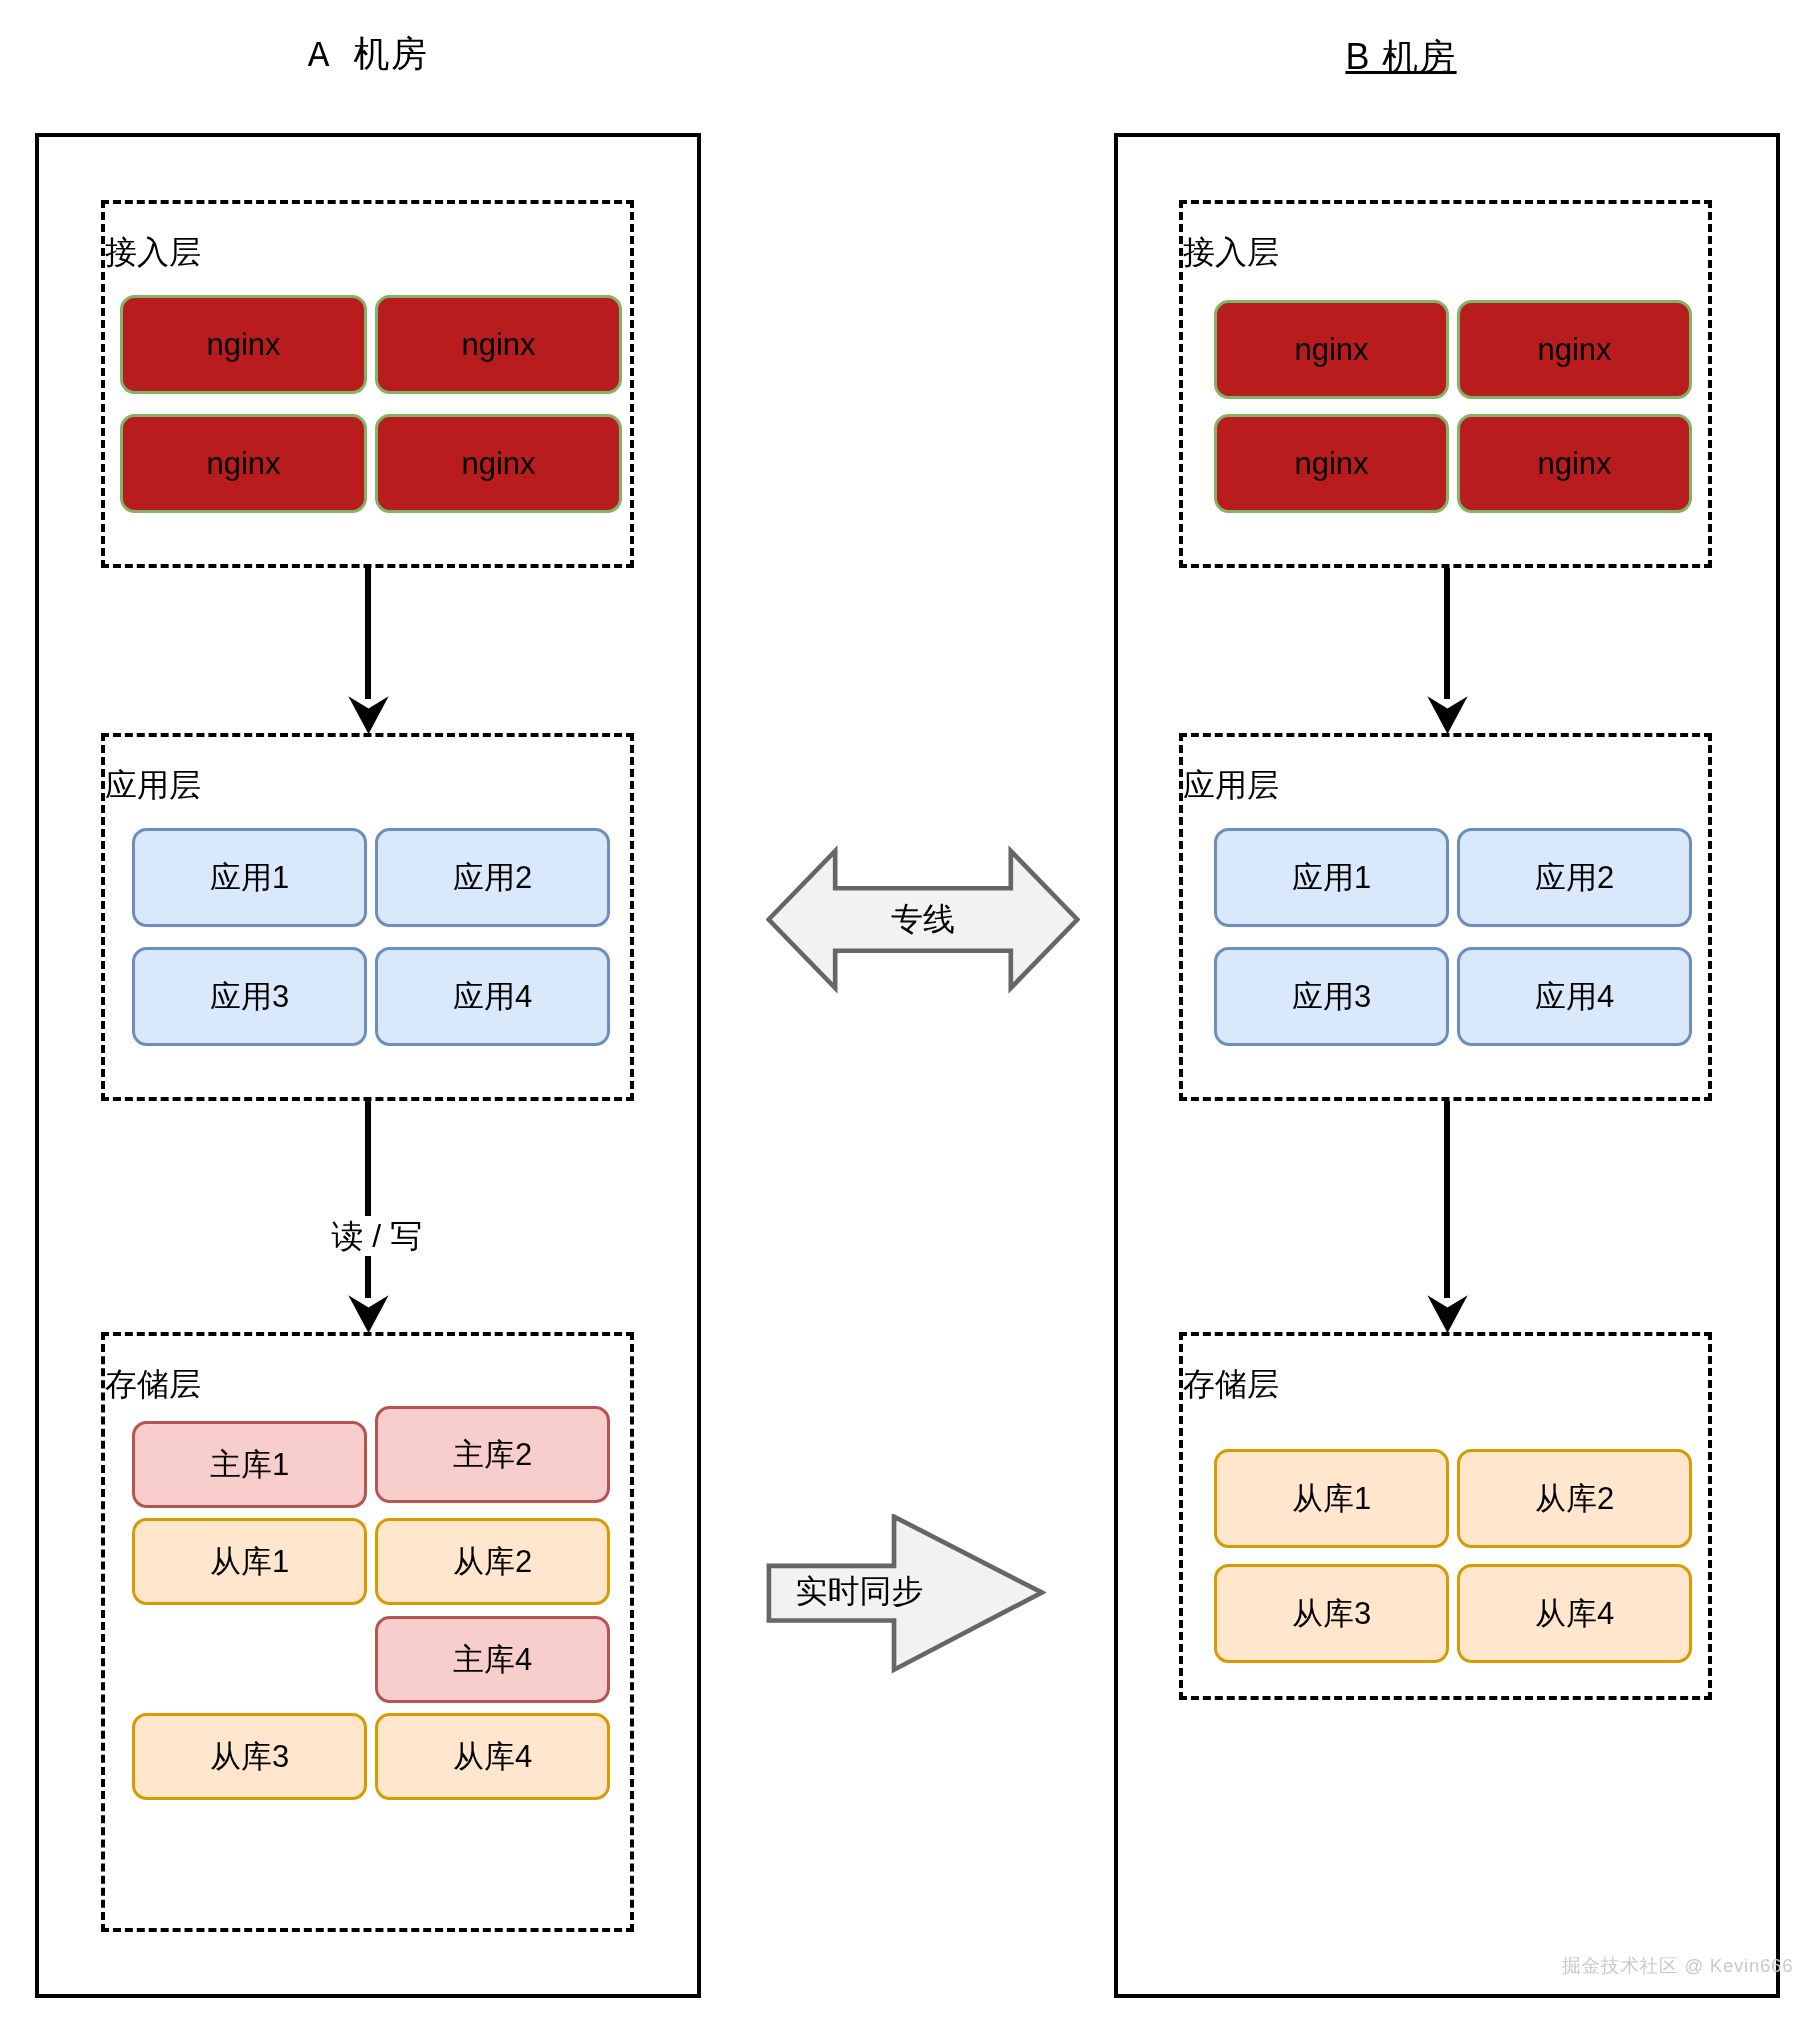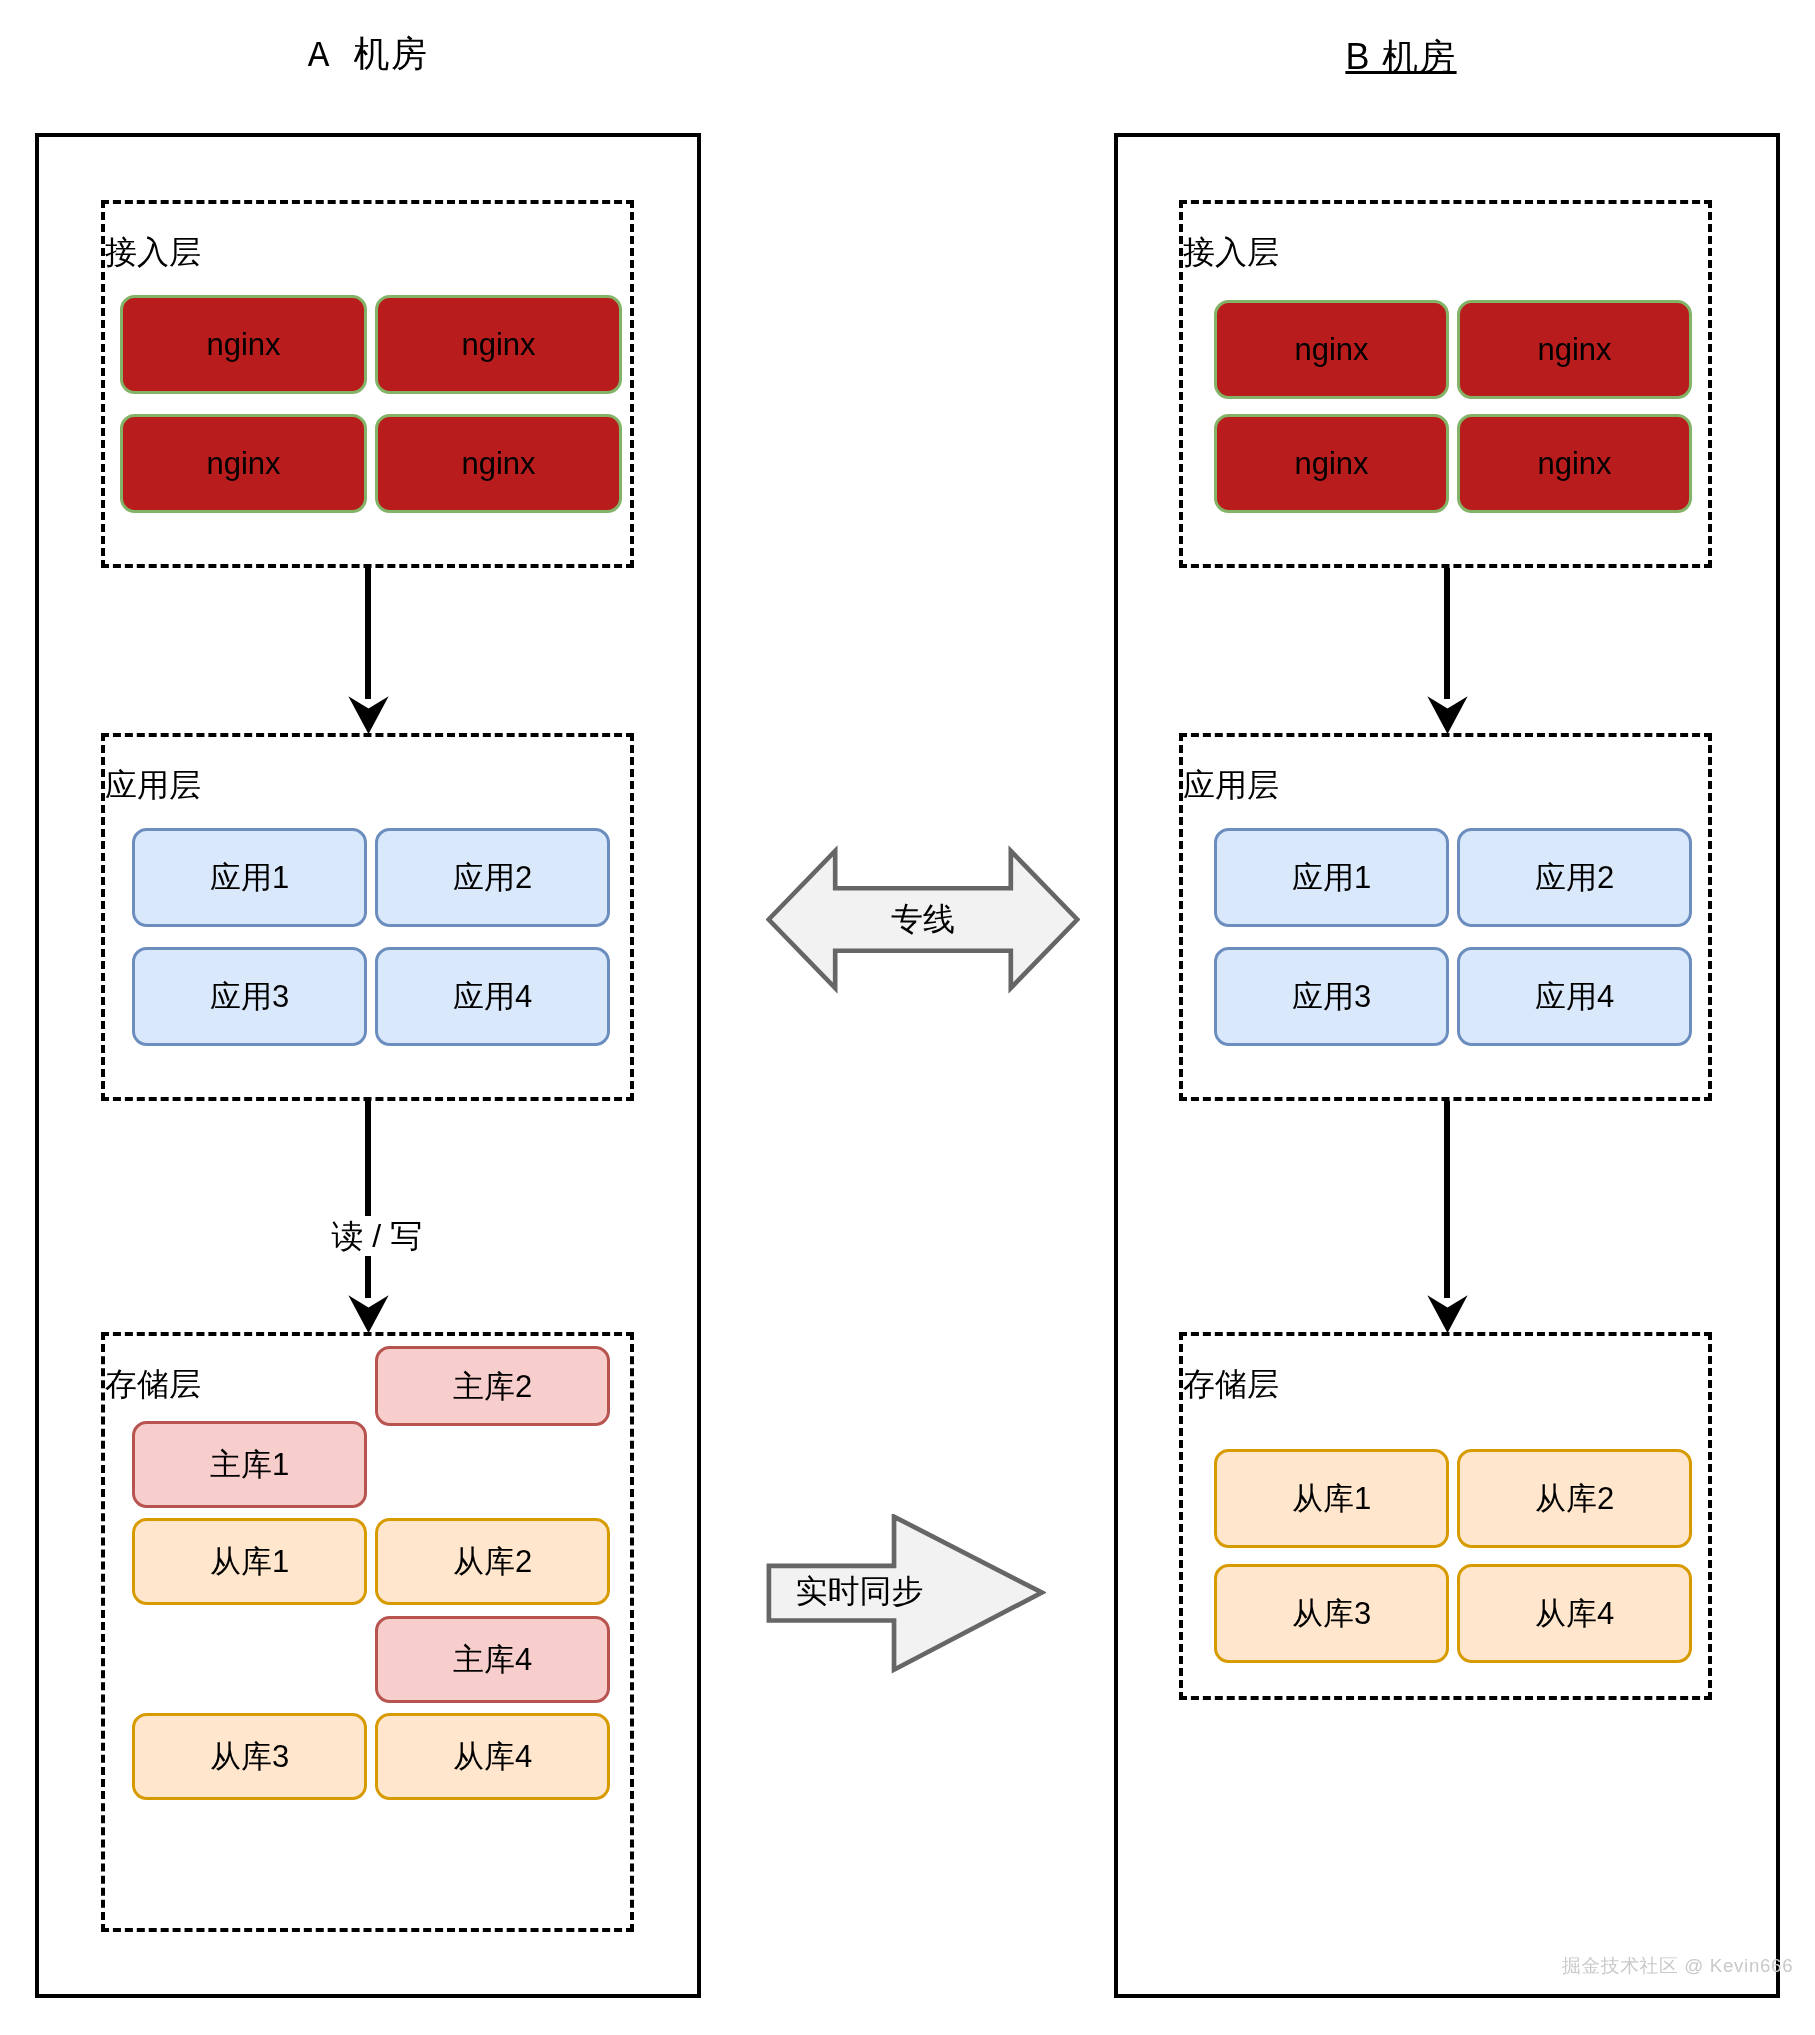--- a/index.html
+++ b/index.html
@@ -171,21 +171,21 @@
         <path d="M32 58 L2 2 L32 20 L62 2 Z" fill="#000000"></path>
       </svg>
     </div>
   </div>
   <div class="edge-label" style="left:274px; top:1216px; width:187px;">读 / 写</div>
 
   <div class="layer" style="left:101px; top:1332px; width:533px; height:600px;">
     <div class="layer-title" style="top:32px;">存储层</div>
   </div>
   <div class="node red" style="left:132px; top:1421px; width:235px; height:87px;">主库1</div>
-  <div class="node red" style="left:375px; top:1346px; width:235px; height:80px;">主库2</div>
+  <div class="node red" style="left:375px; top:1406px; width:235px; height:97px;">主库2</div>
   <div class="node orange" style="left:132px; top:1518px; width:235px; height:87px;">从库1</div>
   <div class="node orange" style="left:375px; top:1518px; width:235px; height:87px;">从库2</div>
   <div class="node red" style="left:375px; top:1616px; width:235px; height:87px;">主库4</div>
   <div class="node orange" style="left:132px; top:1713px; width:235px; height:87px;">从库3</div>
   <div class="node orange" style="left:375px; top:1713px; width:235px; height:87px;">从库4</div>
 
   <div class="block-arrow" style="left:766px; top:831px; width:314px; height:177px;">
     <svg width="314" height="177" viewBox="0 0 472 266" xmlns="http://www.w3.org/2000/svg">
       <path d="M104 30 L104 86 L368 86 L368 30 L468 133 L368 236 L368 180 L104 180 L104 236 L4 133 Z" fill="#f2f2f2" stroke="#666666" stroke-width="7" stroke-linejoin="miter"></path>
     </svg>

